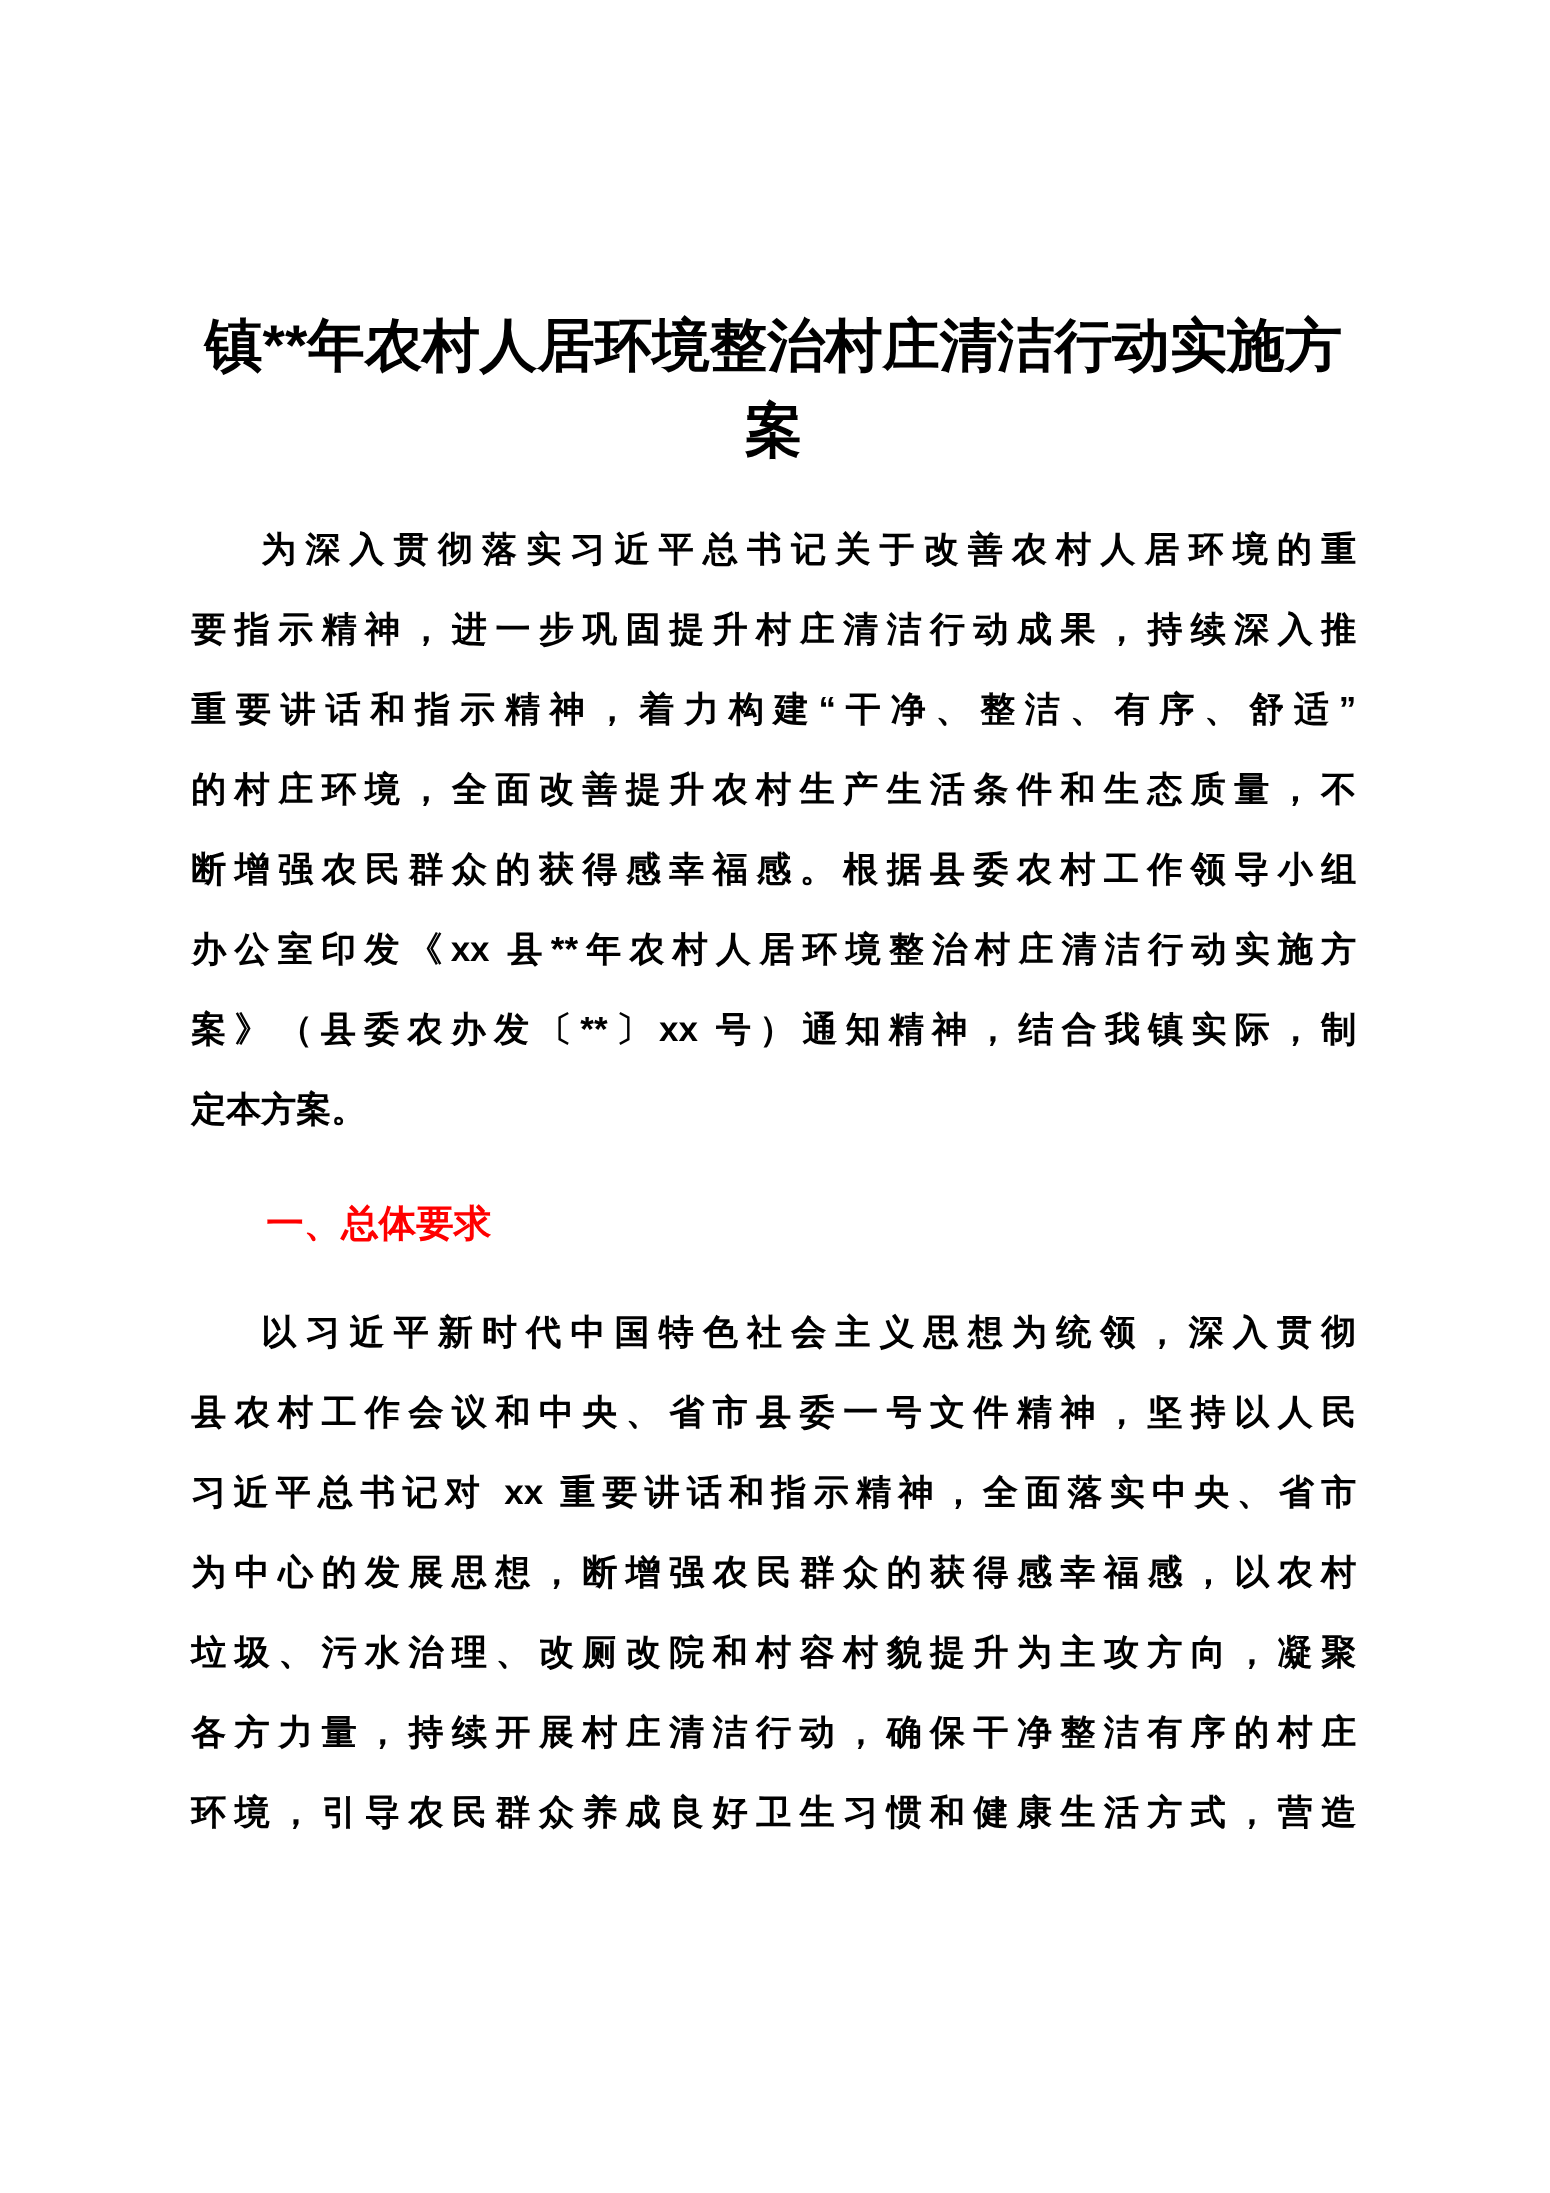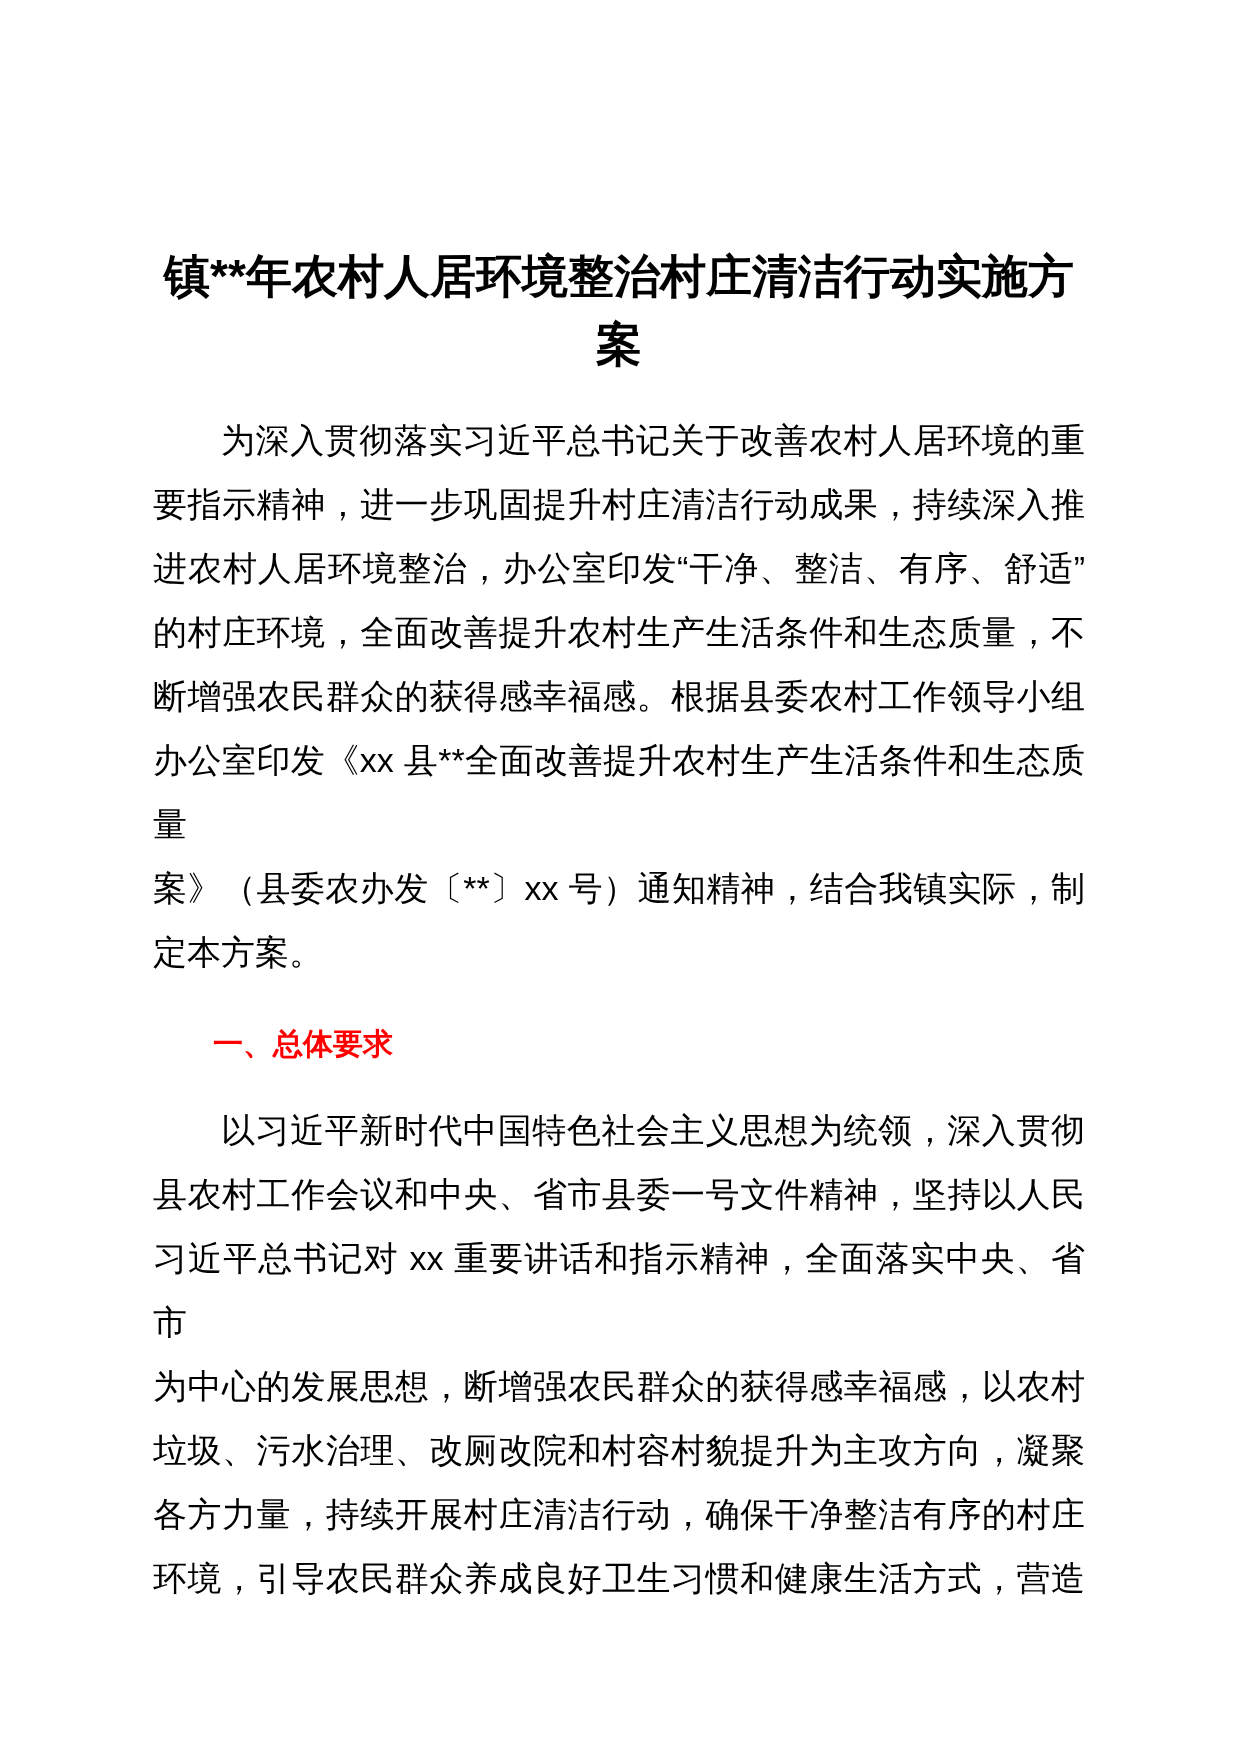--- a/index.html
+++ b/index.html
@@ -25,23 +25,23 @@
     font-weight: bold;
     color: #000000;
   }
   .doc-title .line {
     text-align: center;
     text-align-last: center;
     text-indent: 0;
   }
   .para {
     margin: 0;
-    font-size: 34px;
+    font-size: 28px;
     line-height: 64px;
-    font-weight: normal;
+    font-weight: bold;
   }
   .para .line {
     text-align: justify;
     text-align-last: justify;
     text-justify: inter-character;
   }
   .para .line:first-child {
     text-indent: 2em;
   }
   .para[data-last-align="left"] .line:last-child {
@@ -69,24 +69,24 @@
 <div class="page">
 
   <h1 class="doc-title">
       <div class="line">镇**年农村人居环境整治村庄清洁行动实施方</div>
       <div class="line">案</div>
     </h1>
 
   <div class="para para-intro" data-last-align="left">
       <div class="line">为深入贯彻落实习近平总书记关于改善农村人居环境的重</div>
       <div class="line">要指示精神，进一步巩固提升村庄清洁行动成果，持续深入推</div>
-      <div class="line">进农村人居环境整治，办公室印发“干净、整洁、有序、舒适”</div>
+      <div class="line">重要讲话和指示精神，着力构建“干净、整洁、有序、舒适”</div>
       <div class="line">的村庄环境，全面改善提升农村生产生活条件和生态质量，不</div>
       <div class="line">断增强农民群众的获得感幸福感。根据县委农村工作领导小组</div>
-      <div class="line">办公室印发《xx 县**全面改善提升农村生产生活条件和生态质量</div>
+      <div class="line">办公室印发《xx 县**年农村人居环境整治村庄清洁行动实施方</div>
       <div class="line">案》（县委农办发〔**〕xx 号）通知精神，结合我镇实际，制</div>
       <div class="line">定本方案。</div>
     </div>
 
   <div class="section-heading">一、总体要求</div>
 
   <div class="para para-section" data-last-align="justify">
       <div class="line">以习近平新时代中国特色社会主义思想为统领，深入贯彻</div>
       <div class="line">县农村工作会议和中央、省市县委一号文件精神，坚持以人民</div>
       <div class="line">习近平总书记对 xx 重要讲话和指示精神，全面落实中央、省市</div>

